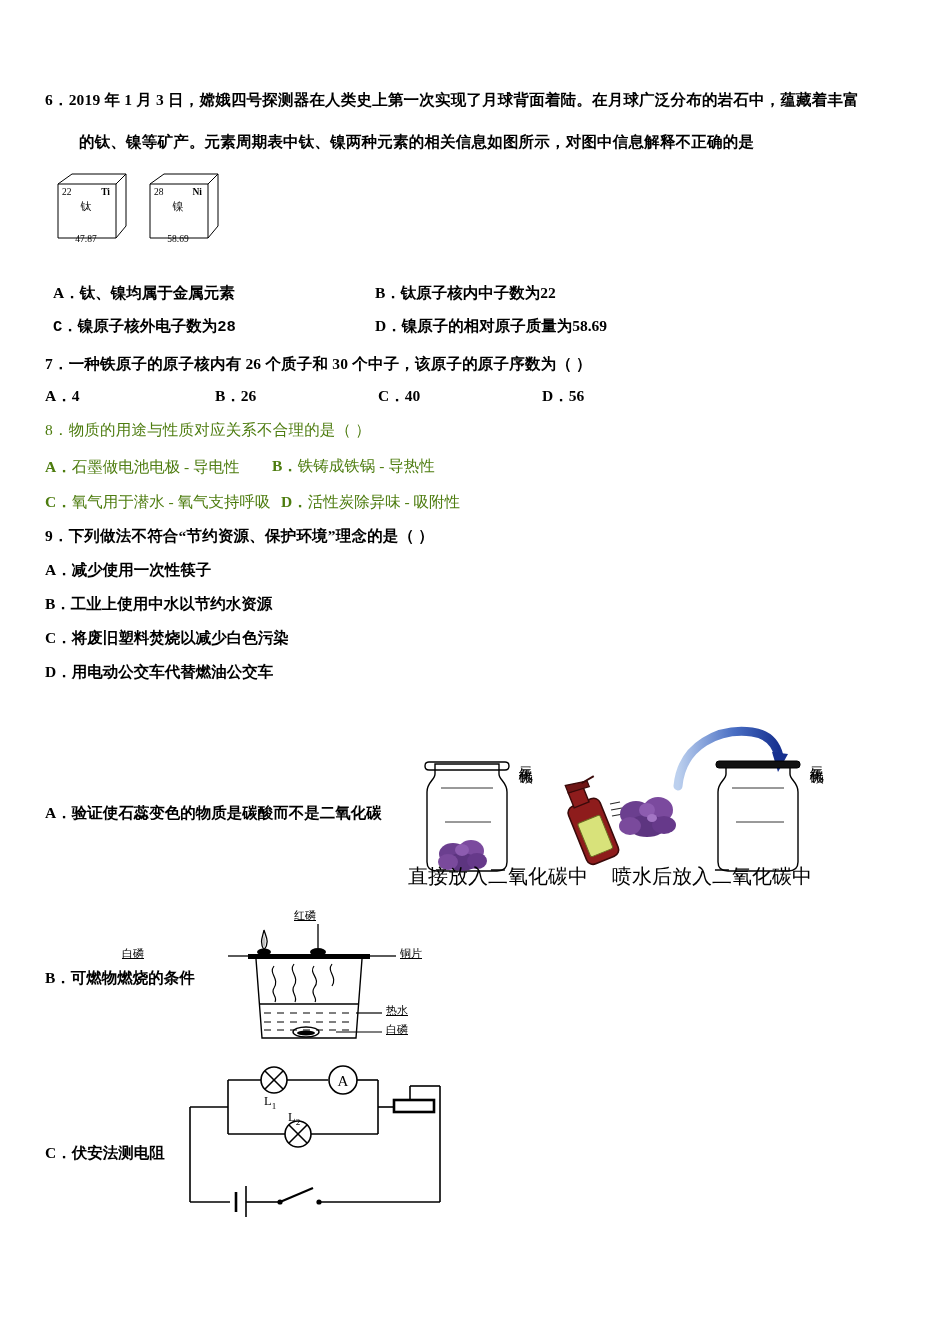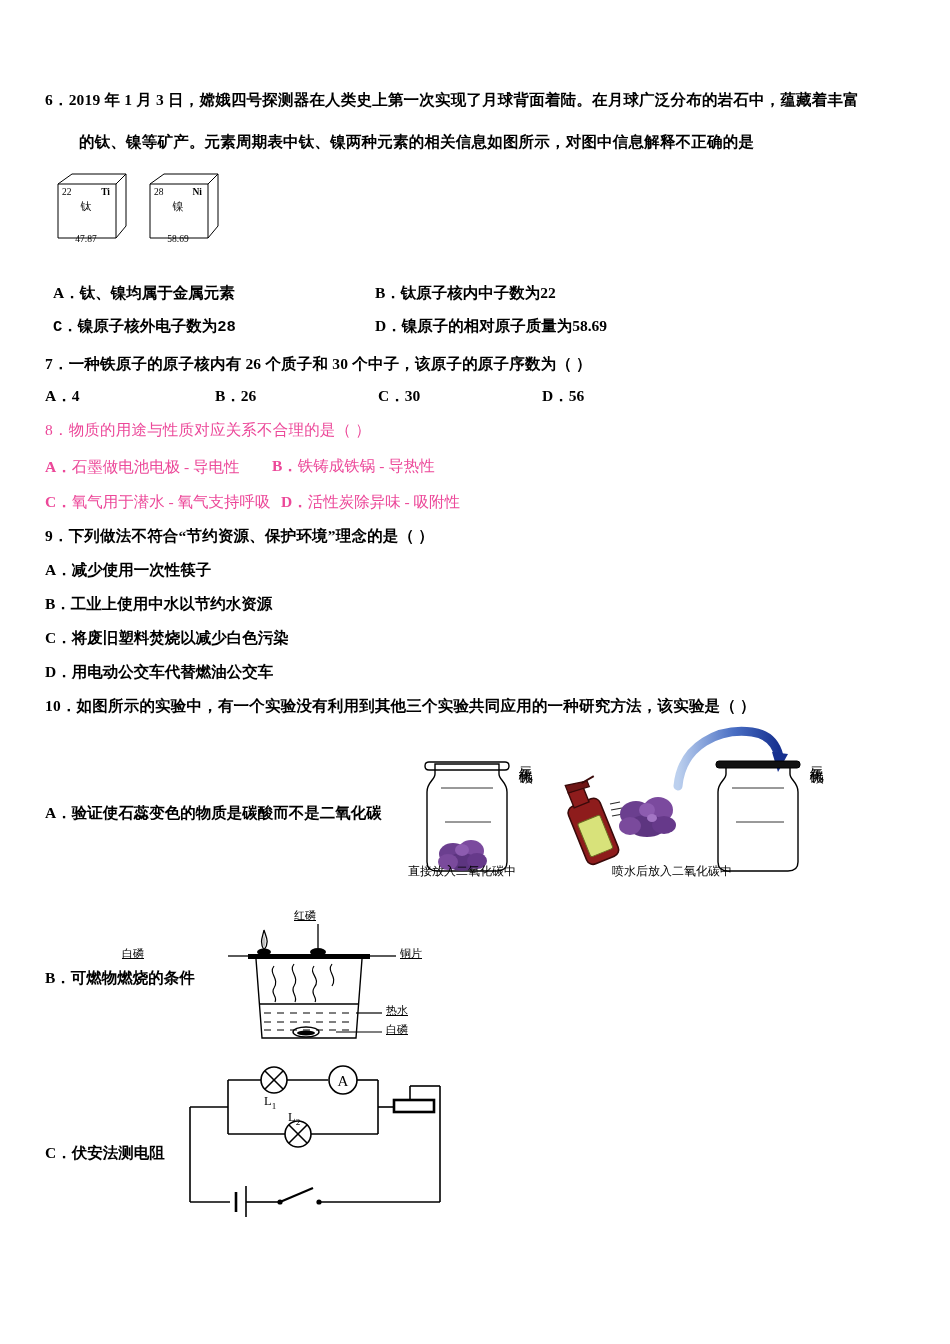--- a/index.html
+++ b/index.html
@@ -18,21 +18,21 @@
 
   
   .q-line {
     position: absolute;
     font-size: 15.5px;
     line-height: 1.5;
     letter-spacing: 0.2px;
     white-space: nowrap;
   }
   .bold { font-weight: bold; }
-  .thin { font-weight: normal; color: #ec4899; }
+  .thin { font-weight: normal; color: #4d7c0f; }
 
   .opt {
     position: absolute;
     font-size: 15.5px;
     white-space: nowrap;
   }
   .opt .lbl { font-weight: bold; }
 
   
   .cube-wrap { position: absolute; }
@@ -65,21 +65,21 @@
   .jar-label-v {
     position: absolute;
     font-size: 14px;
     line-height: 1.02;
     writing-mode: vertical-rl;
     text-orientation: upright;
     letter-spacing: 1px;
   }
   .cap {
     position: absolute;
-    font-size: 12px;
+    font-size: 20px;
     white-space: nowrap;
   }
 
   
   .fig-txt {
     position: absolute;
     font-size: 11px;
     white-space: nowrap;
     text-decoration: underline;
   }
@@ -153,21 +153,21 @@
 
   <div class="q-line bold" style="left:45px; top:352px;">7．一种铁原子的原子核内有 26 个质子和 30 个中子，该原子的原子序数为（      ）</div>
 
   <div class="opt bold" style="left:45px; top:386px;">
     <span class="lbl">A．</span><span>4</span>
   </div>
   <div class="opt bold" style="left:215px; top:386px;">
     <span class="lbl">B．</span><span>26</span>
   </div>
   <div class="opt bold" style="left:378px; top:386px;">
-    <span class="lbl">C．</span><span>30</span>
+    <span class="lbl">C．</span><span>40</span>
   </div>
   <div class="opt bold" style="left:542px; top:386px;">
     <span class="lbl">D．</span><span>56</span>
   </div>
 
   <div class="q-line thin" style="left:45px; top:418px;">8．物质的用途与性质对应关系不合理的是（      ）</div>
 
   <div class="opt thin" style="left:45px; top:428px;margin-top:29px;">
     <span class="lbl">A．</span><span>石墨做电池电极 - 导电性</span>
   </div>
@@ -189,21 +189,20 @@
   <div class="opt bold" style="left:45px; top:594px;">
     <span class="lbl">B．</span><span>工业上使用中水以节约水资源</span>
   </div>
   <div class="opt bold" style="left:45px; top:628px;">
     <span class="lbl">C．</span><span>将废旧塑料焚烧以减少白色污染</span>
   </div>
   <div class="opt bold" style="left:45px; top:662px;">
     <span class="lbl">D．</span><span>用电动公交车代替燃油公交车</span>
   </div>
 
-  <div class="q-line bold" style="left:45px; top:694px;">10．如图所示的实验中，有一个实验没有利用到其他三个实验共同应用的一种研究方法，该实验是（      ）</div>
 
   <div class="opt bold" style="left:45px; top:803px;">
     <span class="lbl">A．</span><span>验证使石蕊变色的物质是碳酸而不是二氧化碳</span>
   </div>
 
   <div class="figA" style="left:400px; top:722px; width:420px; height:170px;">
 
     <svg width="110" height="125" viewBox="0 0 110 125" style="position:absolute; left:15px; top:28px;">
       <path class="ln" d="M20,14 L20,24 C20,30 12,32 12,42 L12,112 C12,118 16,121 22,121 L82,121 C88,121 92,118 92,112 L92,42 C92,32 84,30 84,24 L84,14 Z" stroke-width="1.4"></path>
       <path class="ln" d="M14,12 L90,12 C93,12 94,14 94,16 C94,18 93,20 90,20 L14,20 C11,20 10,18 10,16 C10,14 11,12 14,12 Z" stroke-width="1.4"></path>

